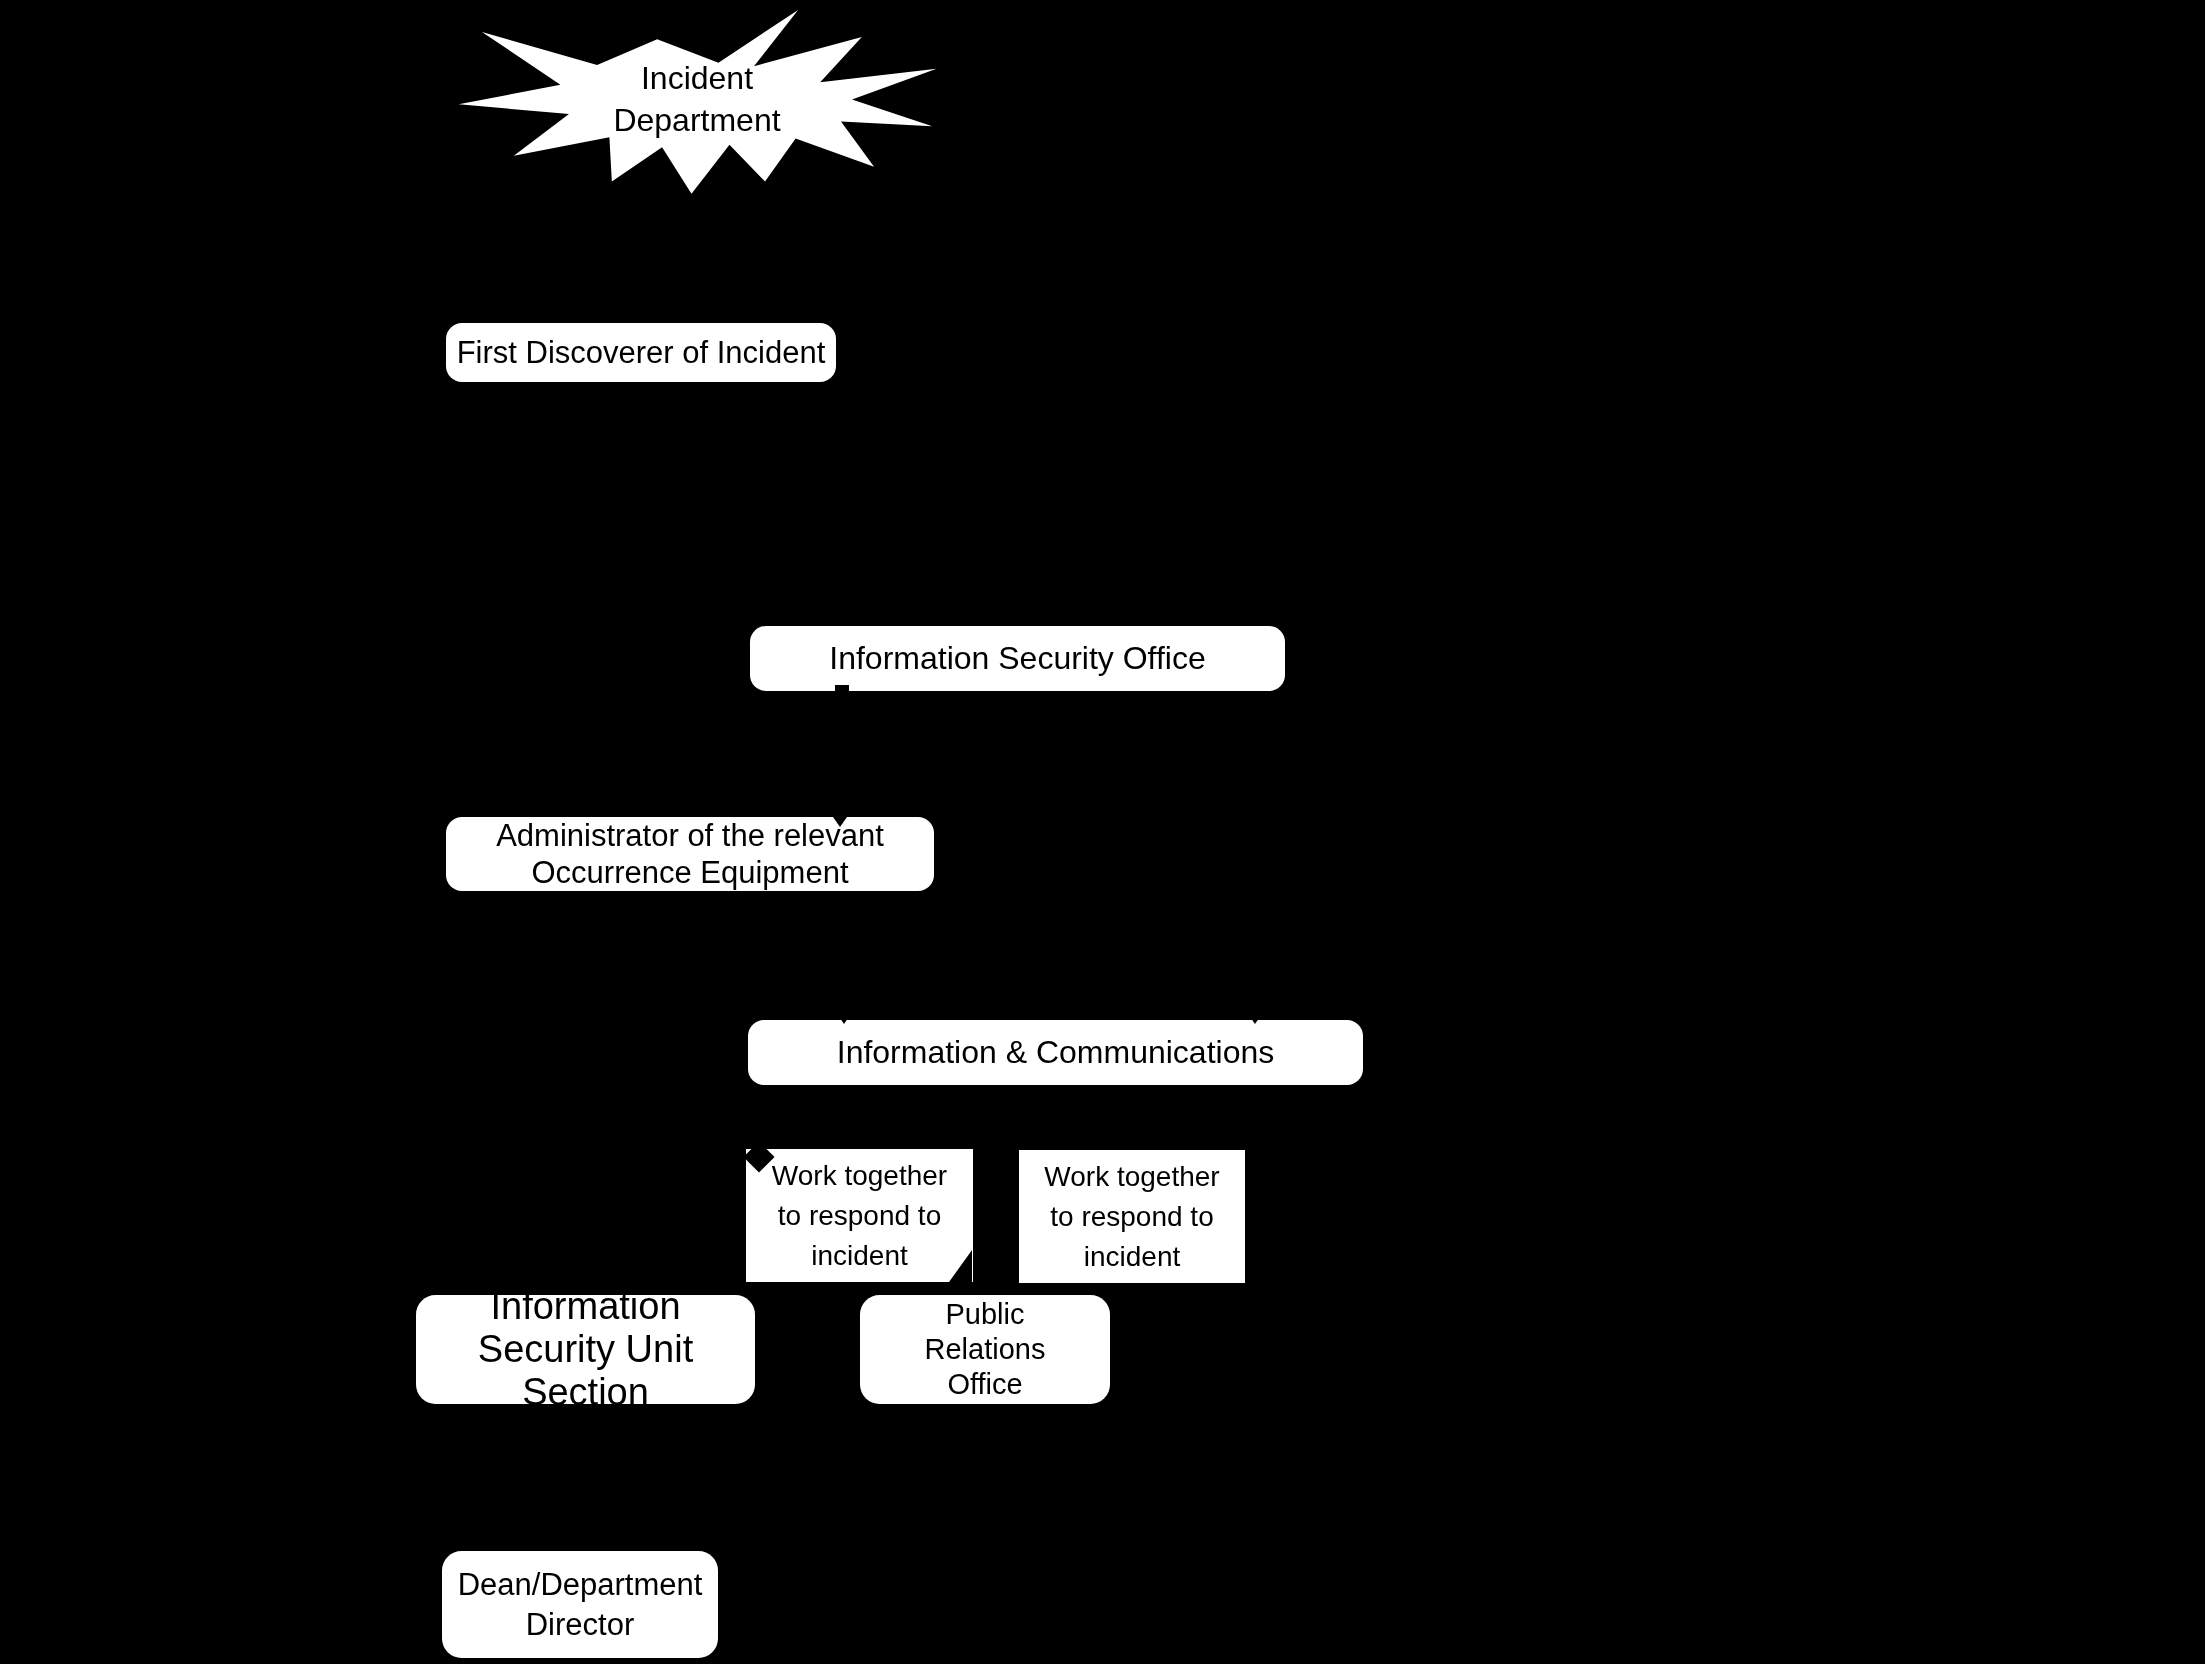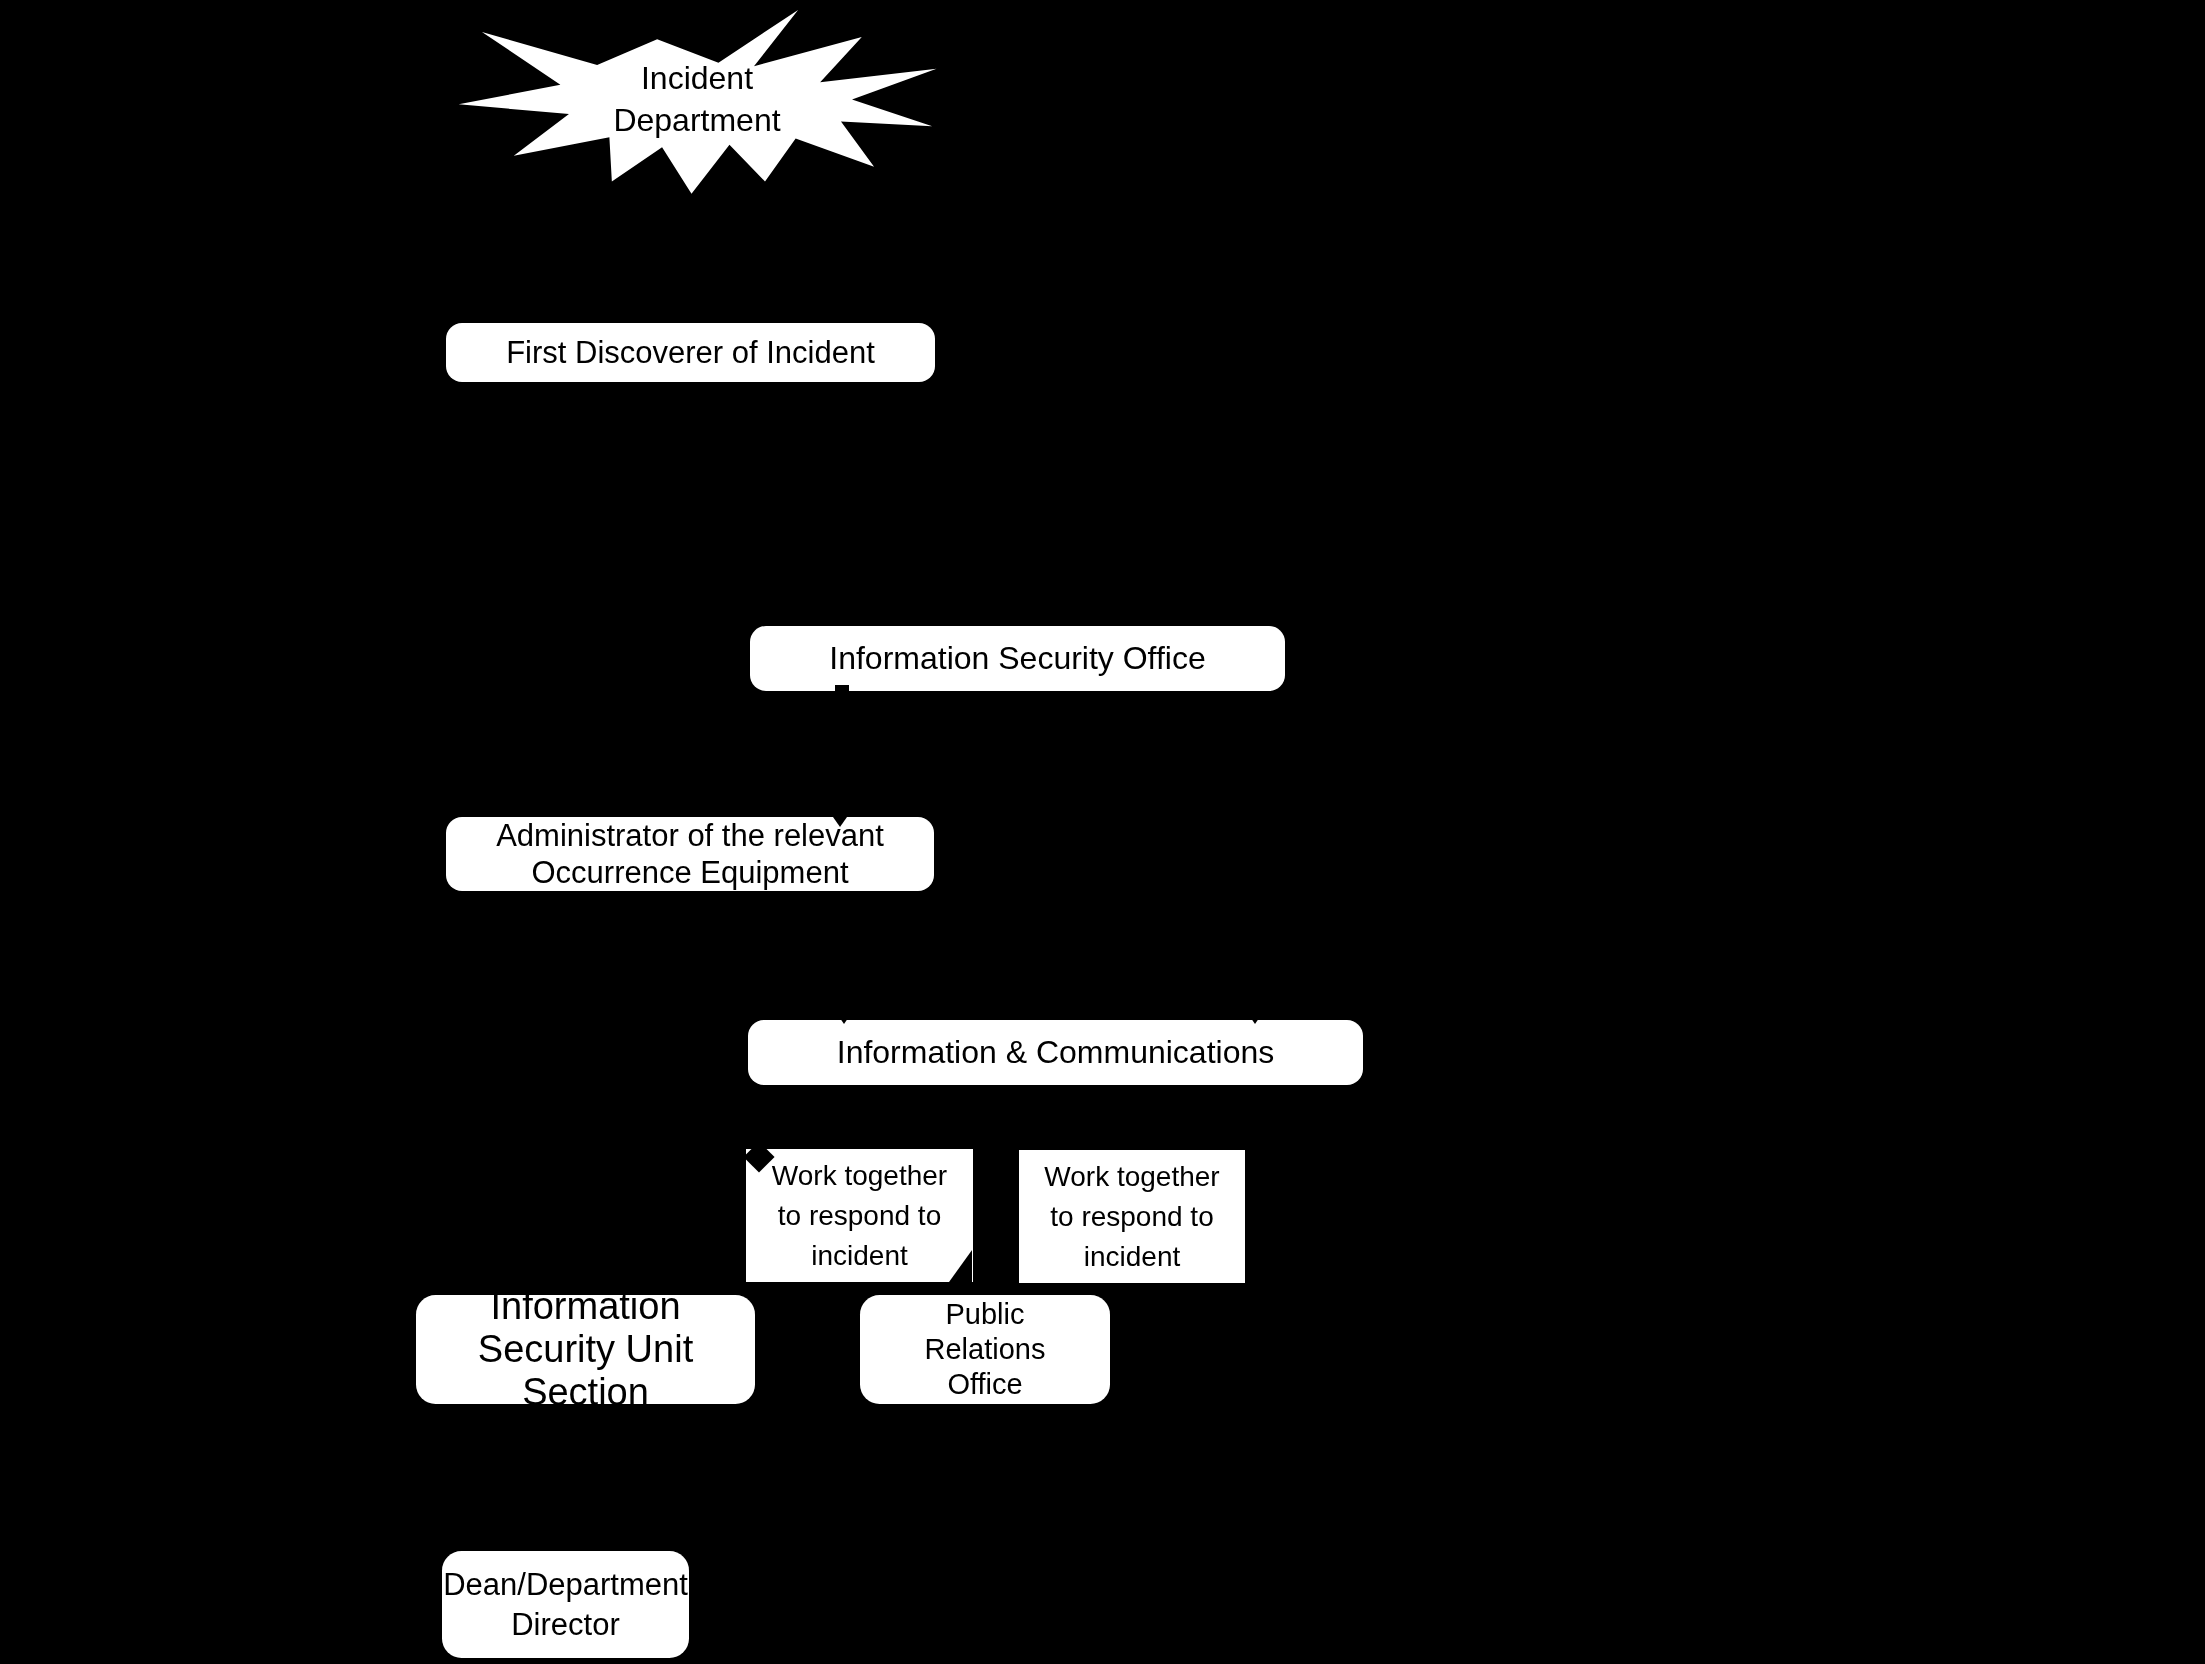--- a/index.html
+++ b/index.html
@@ -61,21 +61,21 @@
 
 <div id="canvas">
 
   <svg style="left:455px; top:4.9px;" width="484" height="190" viewBox="0 0 790 310">
     <polygon fill="#ffffff" points="560,8 488,100 664,52 596,126 786,104 648,154 779,198 630,190 684,264 556,218 506,288 448,228 386,308 338,232 256,288 252,216 96,246 186,178 6,162 172,130 44,44 232,98 330,56 430,94"></polygon>
   </svg>
   <div class="burst-label" style="left:455px; top:4.9px; width:484px; height:189px; font-size:32px; line-height:42px;">
     <span>Incident Department</span>
   </div>
 
-  <div class="node rounded" style="left:446px; top:323px; width:489px; height:59px; font-size:31px;">
+  <div class="node rounded" style="left:446px; top:323px; width:390px; height:59px; font-size:31px;">
     <span>First Discoverer of Incident</span>
   </div>
 
   <div class="node rounded" style="left:750px; top:626px; width:535px; height:65px; font-size:32px;">
     <span>Information Security Office</span>
   </div>
 
   <div class="node rounded" style="left:446px; top:817px; width:488px; height:74px; font-size:31px; line-height:37px; padding:0 24.5px;">
     <span>Administrator of the relevant Occurrence Equipment</span>
   </div>
@@ -93,21 +93,21 @@
   </div>
 
   <div class="node rounded-lg" style="left:416px; top:1295px; width:339px; height:109px; font-size:38px; line-height:43px; padding:0 18.4px;">
     <span>Information Security Unit Section</span>
   </div>
 
   <div class="node rounded-lg" style="left:860px; top:1295px; width:250px; height:109px; font-size:29px; line-height:35px; padding:12px 37px;justify-content:flex-end;">
     <span>Public Relations Office</span>
   </div>
 
-  <div class="node rounded-lg" style="left:442px; top:1551px; width:247px; height:107px; font-size:31px; line-height:40px; padding:0 18.4px;">
+  <div class="node rounded-lg" style="left:442px; top:1551px; width:276px; height:107px; font-size:31px; line-height:40px; padding:0 18.4px;">
     <span>Dean/Department Director</span>
   </div>
 
   <div class="notch-stub" style="left:835px; top:685px; width:13.5px; height:6.1px;"></div>
   <div class="notch-tri-down small" style="left:833px; top:817px;"></div>
   <div class="notch-tri-down" style="left:833px; top:1008px;"></div>
   <div class="notch-tri-down" style="left:1244px; top:1008px;"></div>
   <div class="notch-diamond" style="left:748px; top:1146px;"></div>
   <div class="notch-wedge" style="left:949px; top:1250px;"></div>
 

